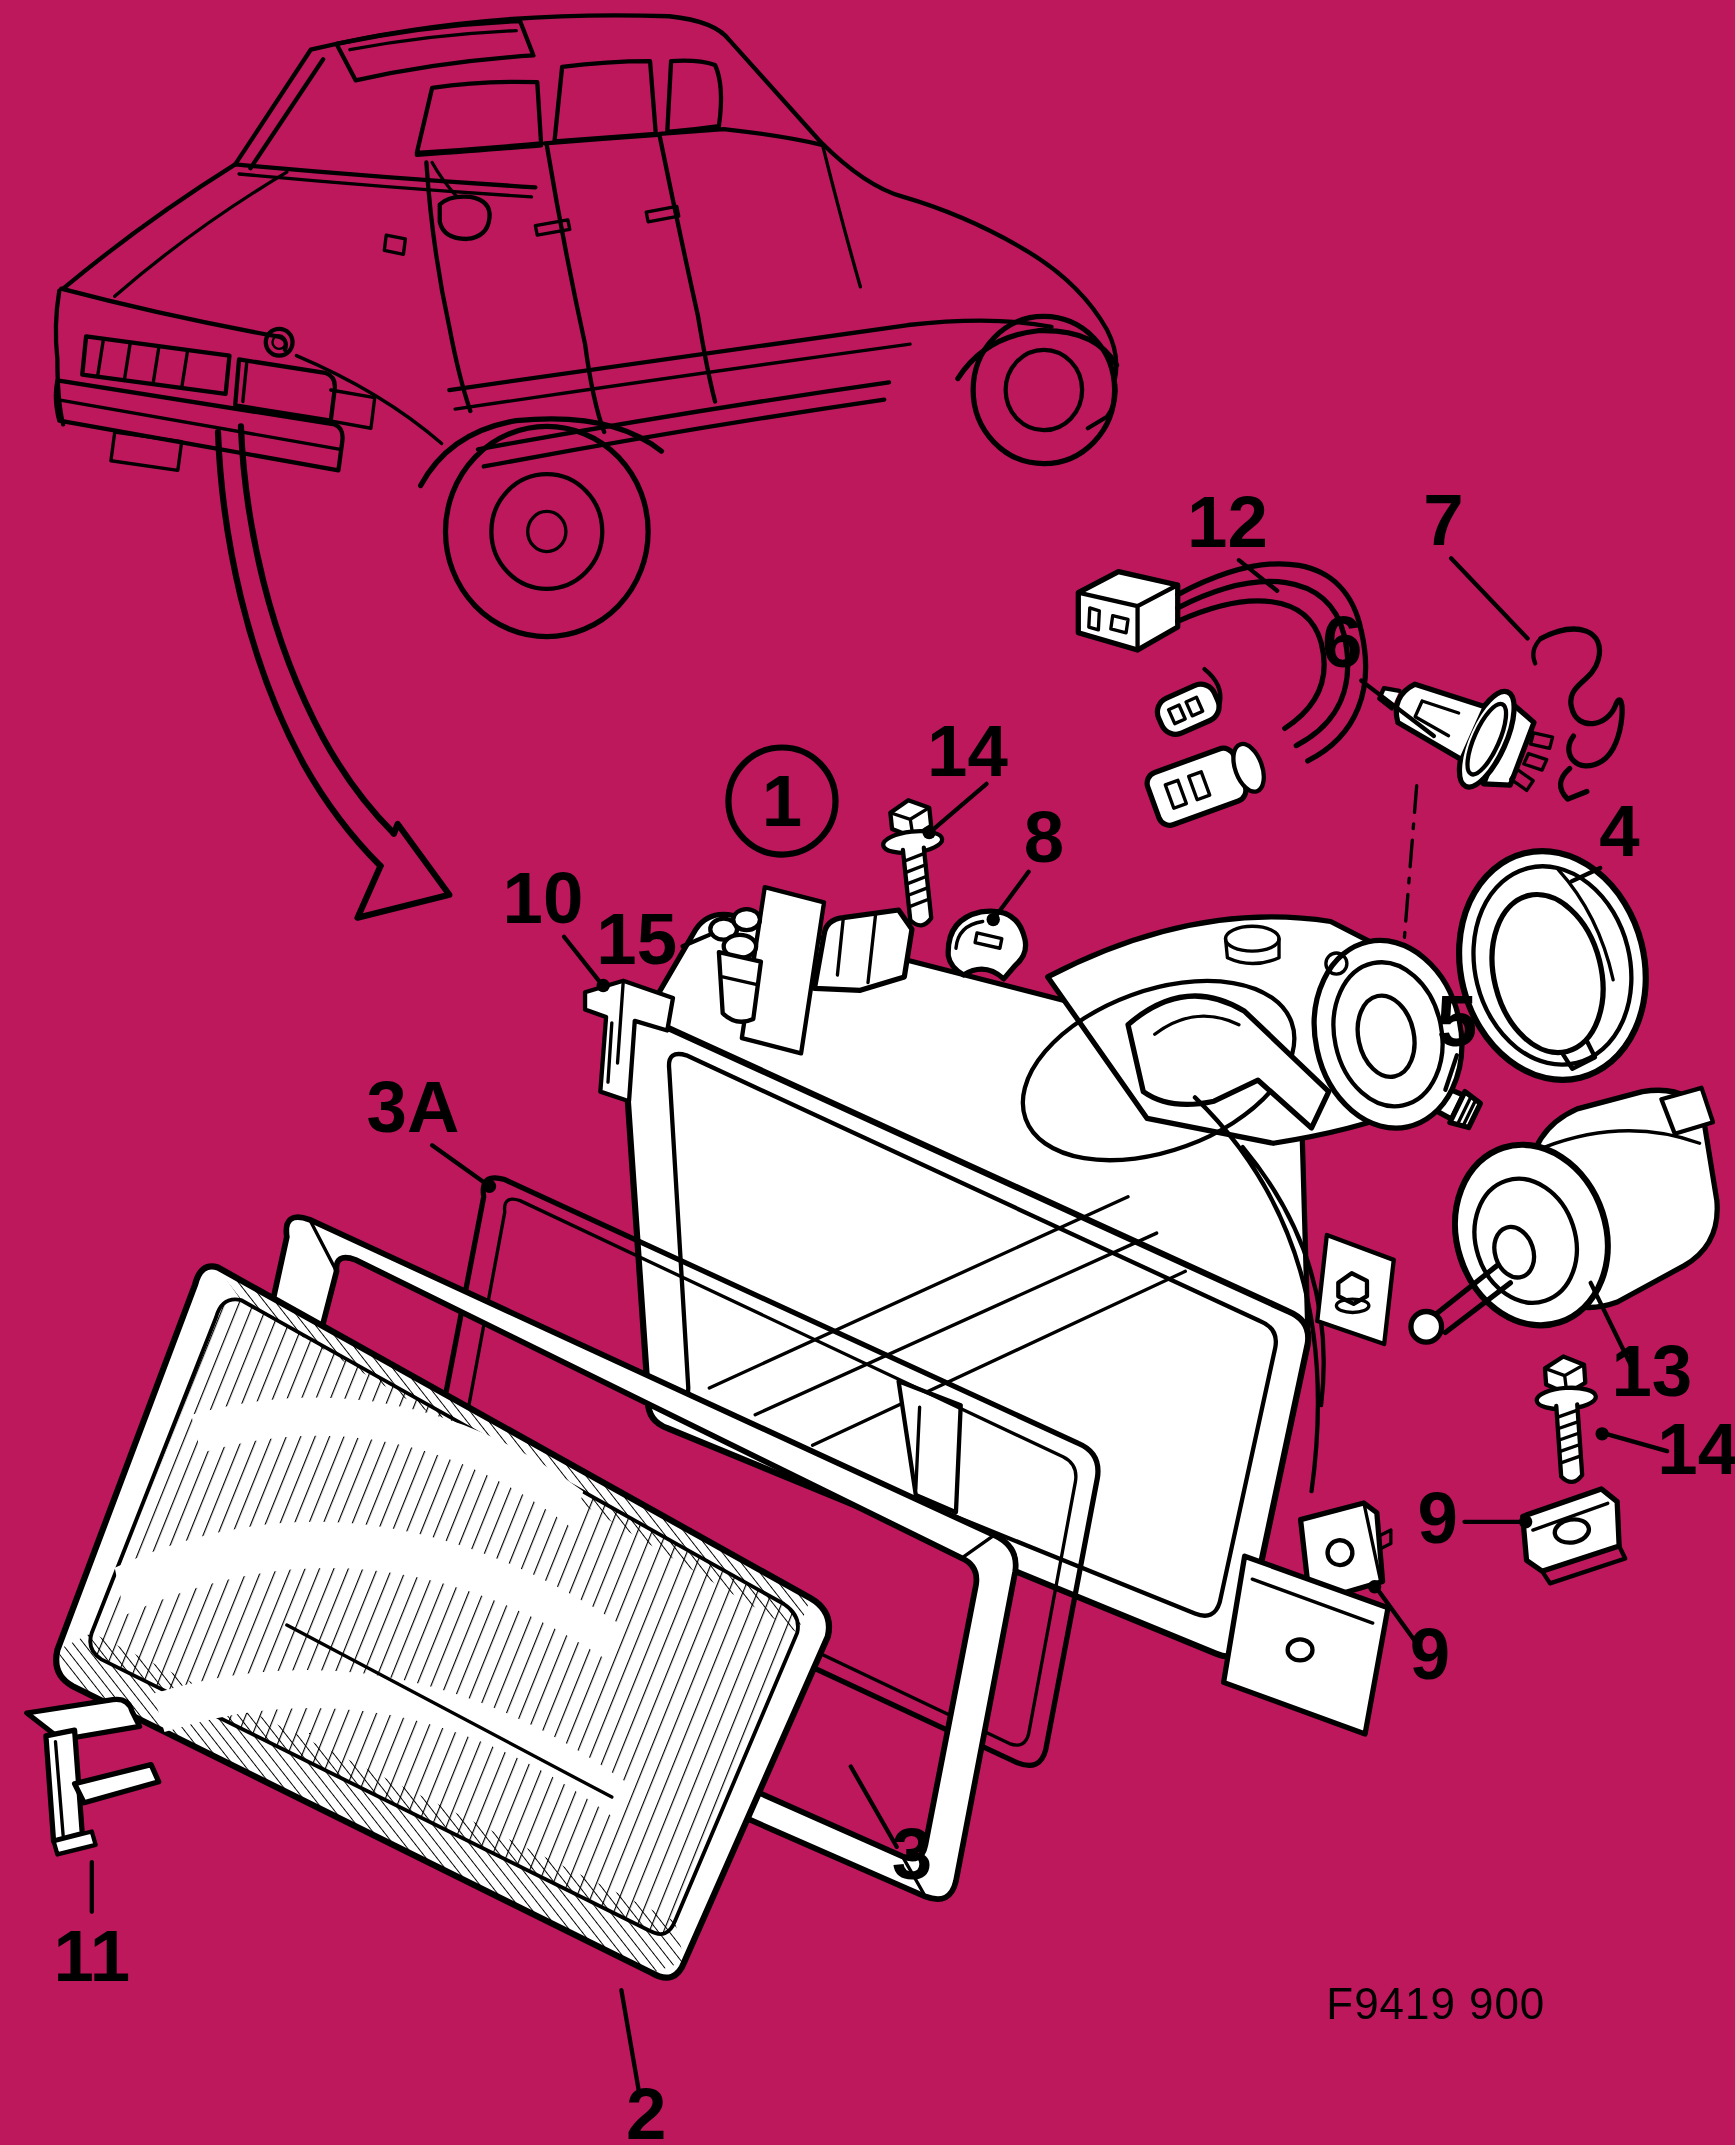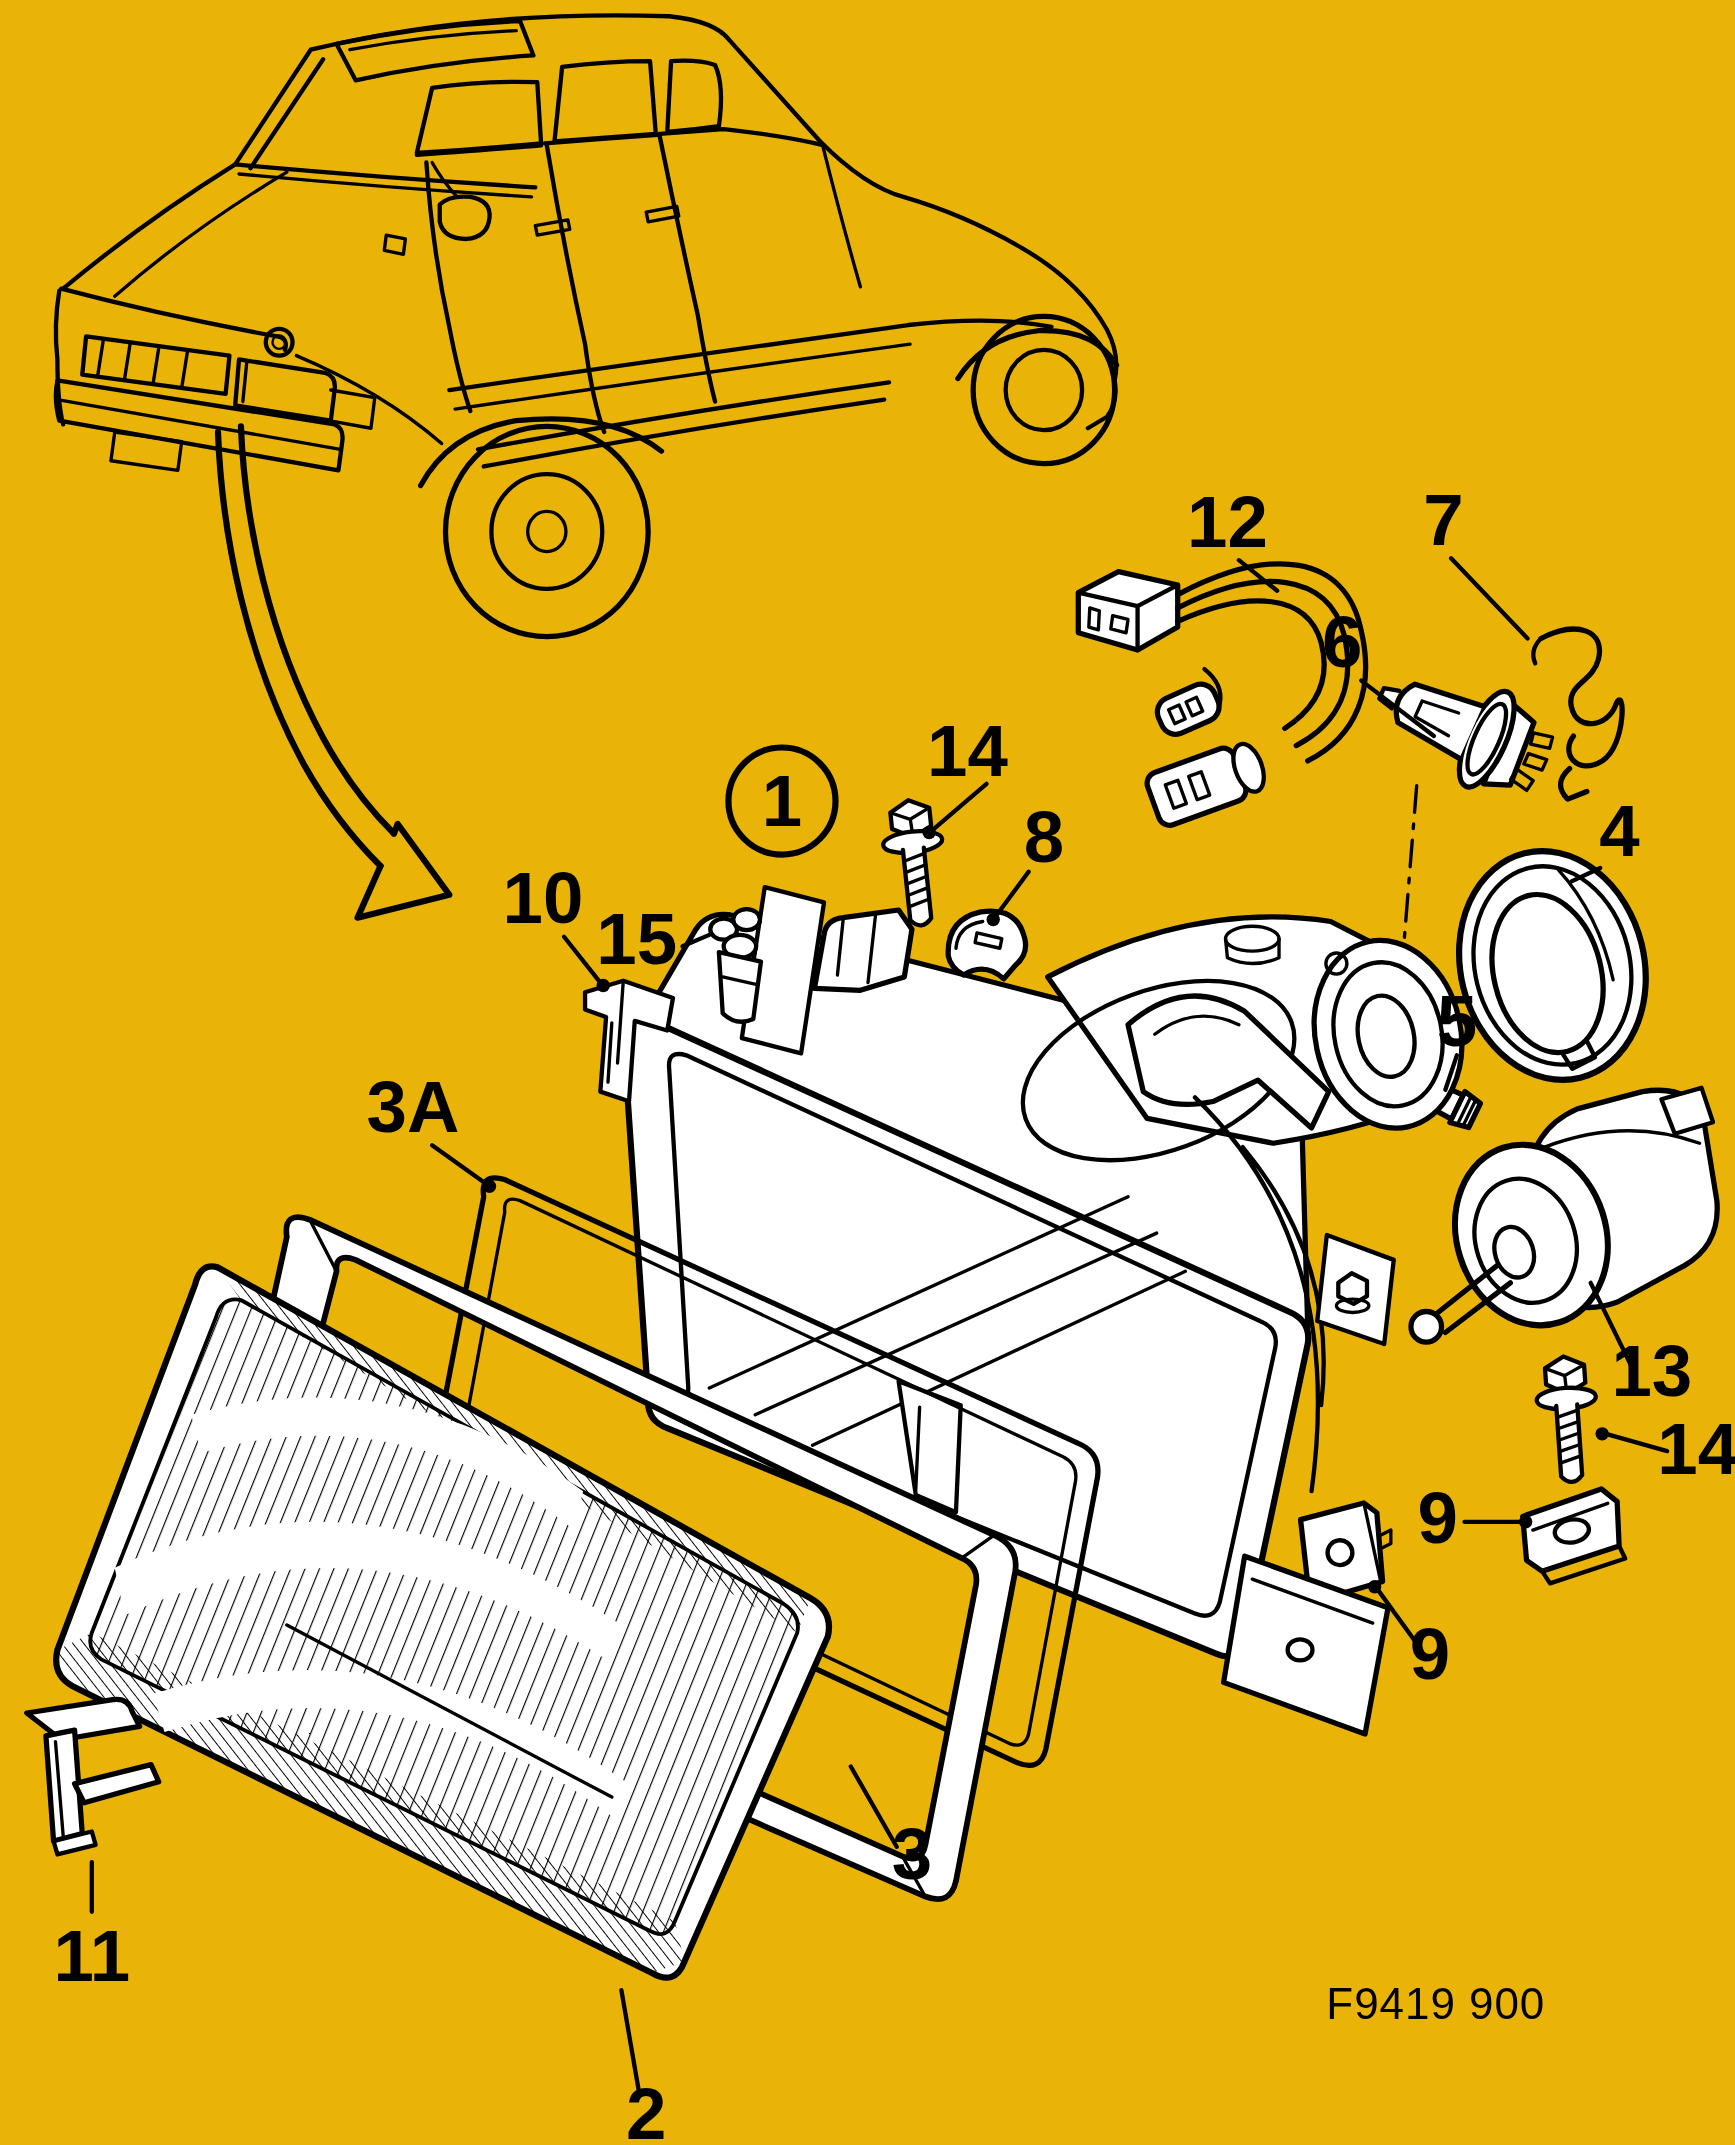--- a/index.html
+++ b/index.html
@@ -1,16 +1,16 @@
 <!DOCTYPE html>
 <html><head>
 <meta charset="utf-8">
 <style>
   html,body{margin:0;padding:0;background:#fff;}
-  .stage{position:relative;width:1736px;height:2146px;background:#eab308;overflow:hidden;
+  .stage{position:relative;width:1736px;height:2146px;background:#be185d;overflow:hidden;
          font-family:"Liberation Sans",sans-serif;}
   svg{position:absolute;left:0;top:0;}
   .ink{stroke:#000;fill:none;stroke-linecap:round;stroke-linejoin:round;}
   .w2{stroke-width:2.5}.w3{stroke-width:3.5}.w4{stroke-width:4.5}.w5{stroke-width:5.5}.w6{stroke-width:6.5}
   .paper{fill:#fff;}
   .solid{fill:#000;stroke:none;}
   .num{font-family:"Liberation Sans",sans-serif;font-weight:700;font-size:76px;fill:#000;
        text-anchor:middle;}
   .figcode{font-family:"Liberation Sans",sans-serif;font-weight:400;font-size:46px;fill:#000;
        text-anchor:middle;letter-spacing:1px;}

